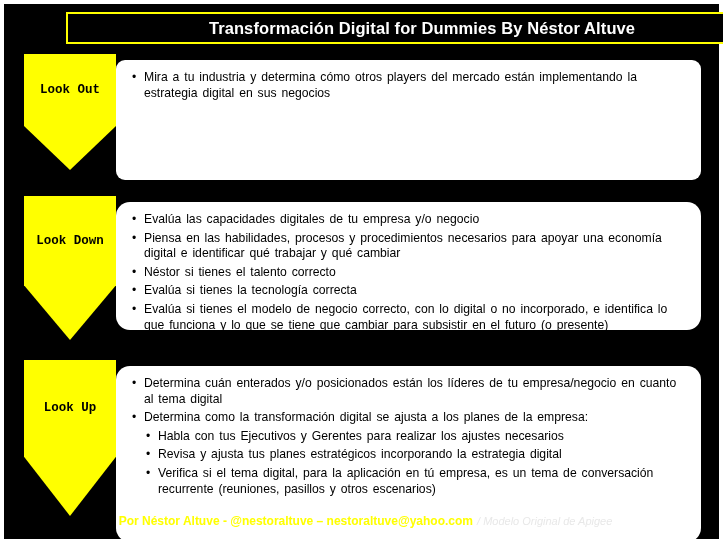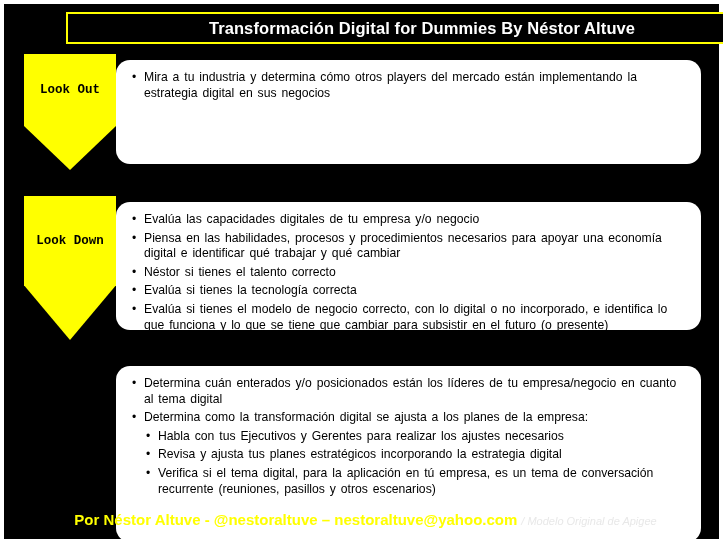--- a/index.html
+++ b/index.html
@@ -89,21 +89,21 @@
   .card {
     position: absolute;
     left: 112px;
     top: 6px;
     width: 585px;
     background: #ffffff;
     border-radius: 14px;
     box-sizing: border-box;
     padding: 10px 14px 10px 14px;
   }
-  #card-0 { height: 104px; }
+  #card-0 { height: 120px; border-radius: 9px; }
   #card-1 { height: 128px; }
   #card-2 { height: 176px; }
 
   ul.bullets {
     list-style: none;
     margin: 0;
     padding: 0;
   }
   ul.bullets > li {
     position: relative;
@@ -132,21 +132,21 @@
   #footer {
     position: absolute;
     left: 0;
     bottom: 10px;
     width: 723px;
     text-align: center;
     white-space: nowrap;
   }
   #footer-main {
     color: #ffff00;
-    font-size: 15px;
+    font-size: 12px;
     font-weight: bold;
   }
   #footer-sub {
     color: #e8e8e8;
     font-size: 11px;
     font-style: italic;
     margin-left: 4px;
   }
 </style>
 </head>
@@ -180,20 +180,24 @@
         <li>Evalúa las capacidades digitales de tu empresa y/o negocio</li>
         <li>Piensa en las habilidades, procesos y procedimientos necesarios para apoyar una economía digital e identificar qué trabajar y qué cambiar</li>
         <li>Néstor si tienes el talento correcto</li>
         <li>Evalúa si tienes la tecnología correcta</li>
         <li>Evalúa si tienes el modelo de negocio correcto, con lo digital o no incorporado, e identifica lo que funciona y lo que se tiene que cambiar para subsistir en el futuro (o presente)</li>
       </ul>
     </div>
   </div>
 
   <div class="row" id="row-2">
+    <div class="arrow-wrap">
+      <div class="arrow"></div>
+      <div class="arrow-label">Look Up</div>
+    </div>
     <div class="card" id="card-2">
       <ul class="bullets">
         <li>Determina cuán enterados y/o posicionados están los líderes de tu empresa/negocio en cuanto al tema digital</li>
         <li>Determina como la transformación digital se ajusta a los planes de la empresa:</li>
         <li class="sub">Habla con tus Ejecutivos y Gerentes para realizar los ajustes necesarios</li>
         <li class="sub">Revisa y ajusta tus planes estratégicos incorporando la estrategia digital</li>
         <li class="sub">Verifica si el tema digital, para la aplicación en tú empresa, es un tema de conversación recurrente (reuniones, pasillos y otros escenarios)</li>
       </ul>
     </div>
   </div>

